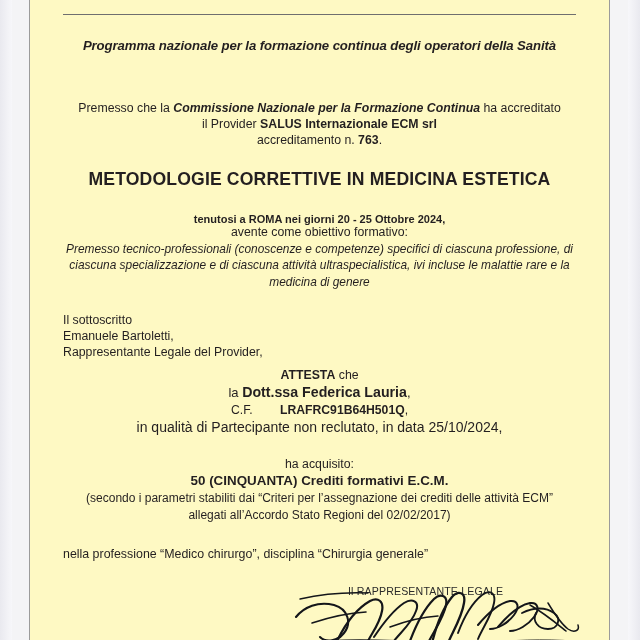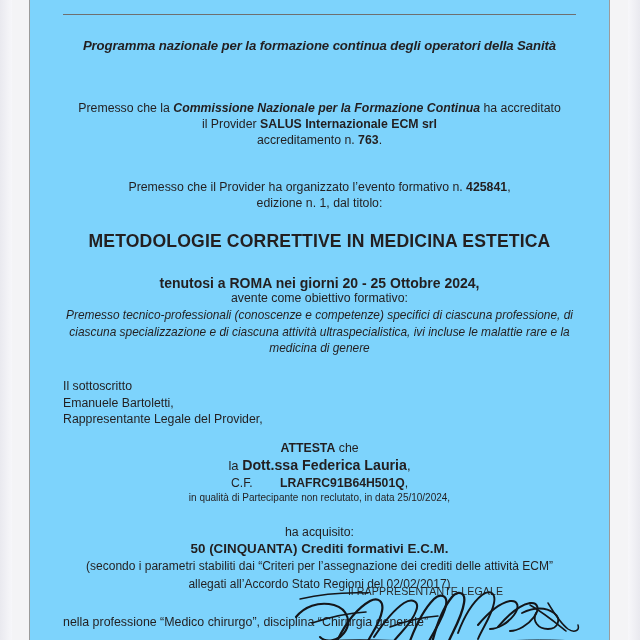--- a/index.html
+++ b/index.html
@@ -34,21 +34,21 @@
   .gutter.right { right: 0; width: 12px;
     background: linear-gradient(to left, #e9e9ef, #f7f7fa); }
 
   
   .page {
     position: absolute;
     left: 29px;
     top: 0;
     width: 581px;
     height: 640px;
-    background: #7dd3fc;
+    background: #fef9c3;
     border-left: 1.5px solid #9b9b9b;
     border-right: 1.5px solid #9b9b9b;
     box-sizing: border-box;
   }
 
   
   .top-rule {
     position: absolute;
     left: 33px;
     width: 513px;
@@ -91,21 +91,21 @@
     text-align: center;
     font-weight: bold;
     font-size: 17.6px;
     margin-top: 20px;
     letter-spacing: 0.15px;
   }
 
   .held {
     text-align: center;
     font-weight: bold;
-    font-size: 14px;
+    font-size: 11px;
     margin-top: 23px;
   }
 
   .objective-lead {
     text-align: center;
     font-size: 12.3px;
   }
   .objective-text {
     text-align: center;
     font-style: italic;
@@ -116,31 +116,31 @@
 
   .undersigned {
     font-size: 12.3px;
     margin-top: 22px;
     line-height: 1.36;
   }
 
   .attests {
     text-align: center;
     font-size: 12.3px;
-    margin-top: 13px;
+    margin-top: 6px;
     line-height: 1.42;
   }
   .attests .name {
     font-size: 14.2px;
     font-weight: bold;
   }
   .attests .name .la { font-weight: normal; font-size: 13px; }
   .attests .cf { font-size: 12.2px; }
   .attests .cf b { font-weight: bold; padding-left: 24px; }
-  .attests .role { font-size: 10px; }
+  .attests .role { font-size: 14px; }
 
   .credits {
     text-align: center;
     margin-top: 20px;
     line-height: 1.4;
   }
   .credits .lead { font-size: 12.3px; }
   .credits .amount { font-size: 13.4px; font-weight: bold; }
   .credits .note { font-size: 12px; line-height: 1.45; }
 
@@ -190,24 +190,20 @@
     <div class="doc-body">
 
       <div class="prog-title">Programma nazionale per la formazione continua degli operatori della Sanità</div>
 
       <div class="block premesso1 center">
         <div class="line"><span>Premesso che la </span><i class="bi">Commissione Nazionale per la Formazione Continua</i><span> ha accreditato</span></div>
         <div class="line"><span>il Provider </span><b class="strong">SALUS Internazionale ECM srl</b></div>
         <div class="line"><span>accreditamento n. </span><b class="strong">763</b><span>.</span></div>
       </div>
 
-      <div class="block premesso2 center">
-        <div class="line"><span>Premesso che il Provider ha organizzato l’evento formativo n. </span><b class="strong">425841</b><span>,</span></div>
-        <div class="line">edizione n. 1, dal titolo:</div>
-      </div>
 
       <div class="event-title">METODOLOGIE CORRETTIVE IN MEDICINA ESTETICA</div>
 
       <div class="held">tenutosi a ROMA nei giorni 20 - 25 Ottobre 2024,</div>
 
       <div class="objective-lead">avente come obiettivo formativo:</div>
       <div class="objective-text">Premesso tecnico-professionali (conoscenze e competenze) specifici di ciascuna professione, di ciascuna specializzazione e di ciascuna attività ultraspecialistica, ivi incluse le malattie rare e la medicina di genere</div>
 
       <div class="undersigned">
         <div class="line">Il sottoscritto</div>

